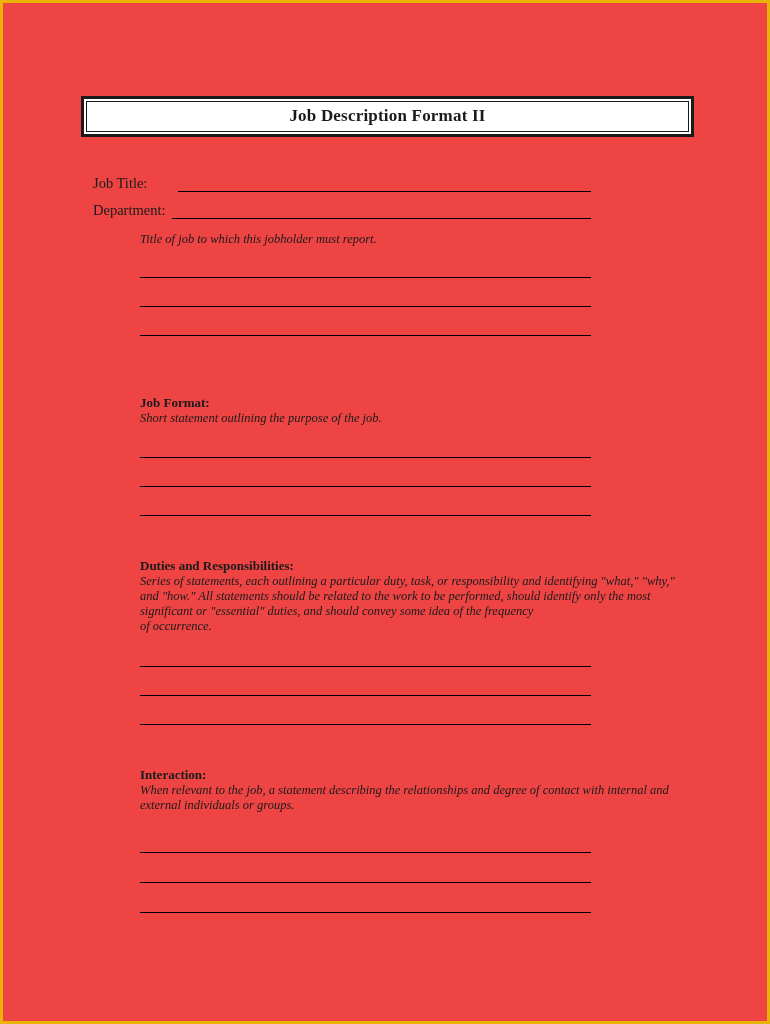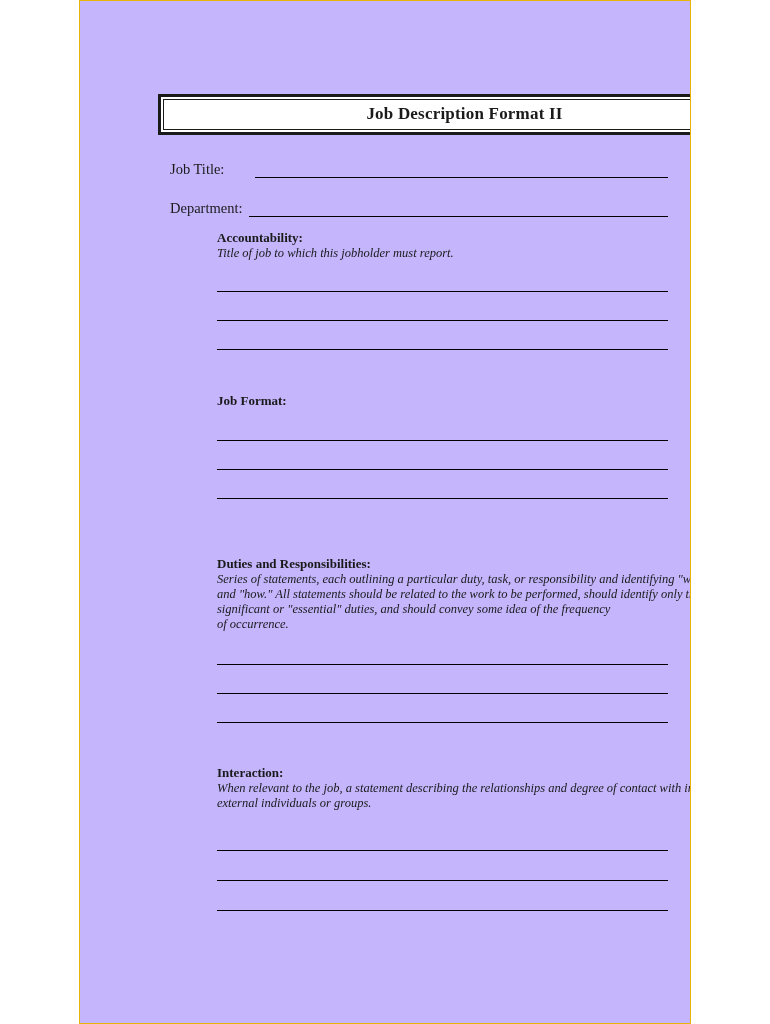--- a/index.html
+++ b/index.html
@@ -3,25 +3,25 @@
 <meta charset="utf-8">
 <style>
   * { margin: 0; padding: 0; box-sizing: border-box; }
   html, body { background: #ffffff; }
   body {
     font-family: "Liberation Serif", "DejaVu Serif", serif;
     color: #1a1a1a;
   }
   .page {
     position: relative;
-    width: 612px;
+    width: 770px;
     height: 1024px;
     margin: 0 auto;
-    background: #c4b5fd;
-    border: 1px solid #eab308;
+    background: #ef4444;
+    border: 3px solid #eab308;
     overflow: hidden;
   }
 
   
   .title-box {
     position: absolute;
     left: 78px;
     top: 93px;
     width: 613px;
     border: 3px solid #1a1a1a;
@@ -42,21 +42,21 @@
   
   .field-row {
     position: absolute;
     left: 90px;
     width: 498px;
     display: flex;
     align-items: flex-end;
     font-size: 14.5px;
     height: 19px;
   }
-  .field-row.job-title { top: 158px; gap: 24px; }
+  .field-row.job-title { top: 170px; gap: 24px; }
   .field-row.department { top: 197px; justify-content: space-between; }
   .field-label { white-space: nowrap; padding-right: 7px; }
   .field-line {
     flex: 1;
     border-bottom: 1px solid #000000;
     height: 17px;
   }
 
   
   .section {
@@ -108,31 +108,31 @@
     <span class="field-label">Job Title:</span>
     <span class="field-line"></span>
   </div>
 
   <div class="field-row department">
     <span class="field-label">Department:</span>
     <span class="field-line"></span>
   </div>
 
   <div class="section accountability">
-    <div class="section-heading">Accountability:</div>
     <div class="section-desc">Title of job to which this jobholder must report.</div>
     <div class="rules">
       <div class="rule"></div>
       <div class="rule"></div>
       <div class="rule"></div>
     </div>
   </div>
 
   <div class="section job-summary">
     <div class="section-heading">Job Format:</div>
+    <div class="section-desc">Short statement outlining the purpose of the job.</div>
     <div class="rules">
       <div class="rule"></div>
       <div class="rule"></div>
       <div class="rule"></div>
     </div>
   </div>
 
   <div class="section interaction">
     <div class="section-heading">Interaction:</div>
     <div class="section-desc">When relevant to the job, a statement describing the relationships and degree of contact with internal and

